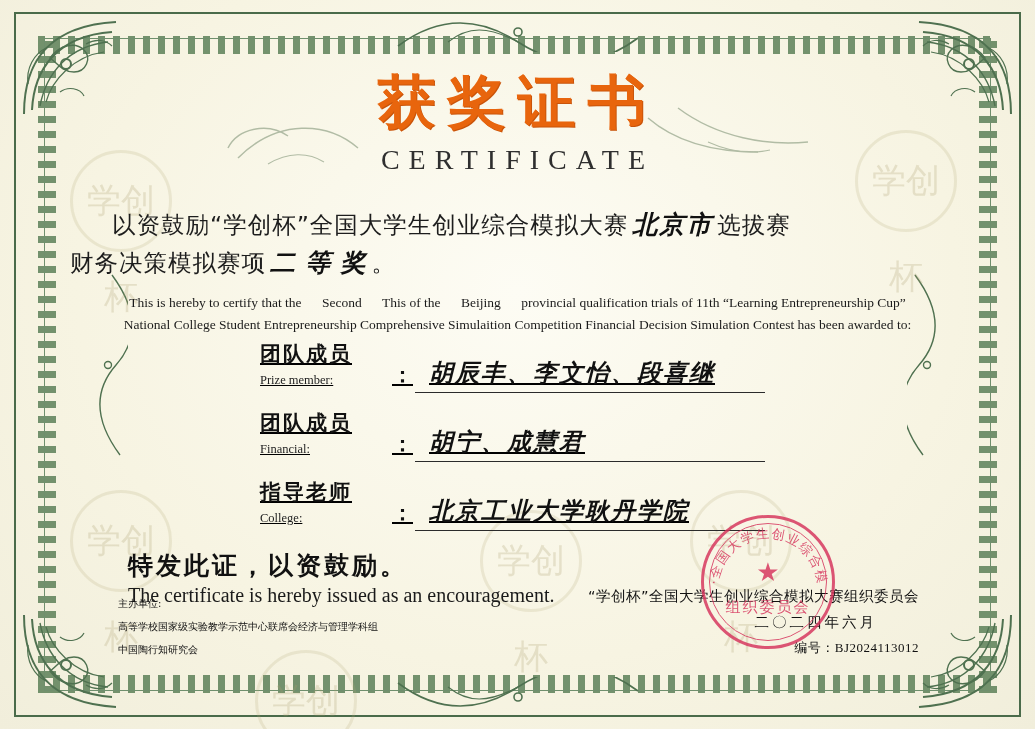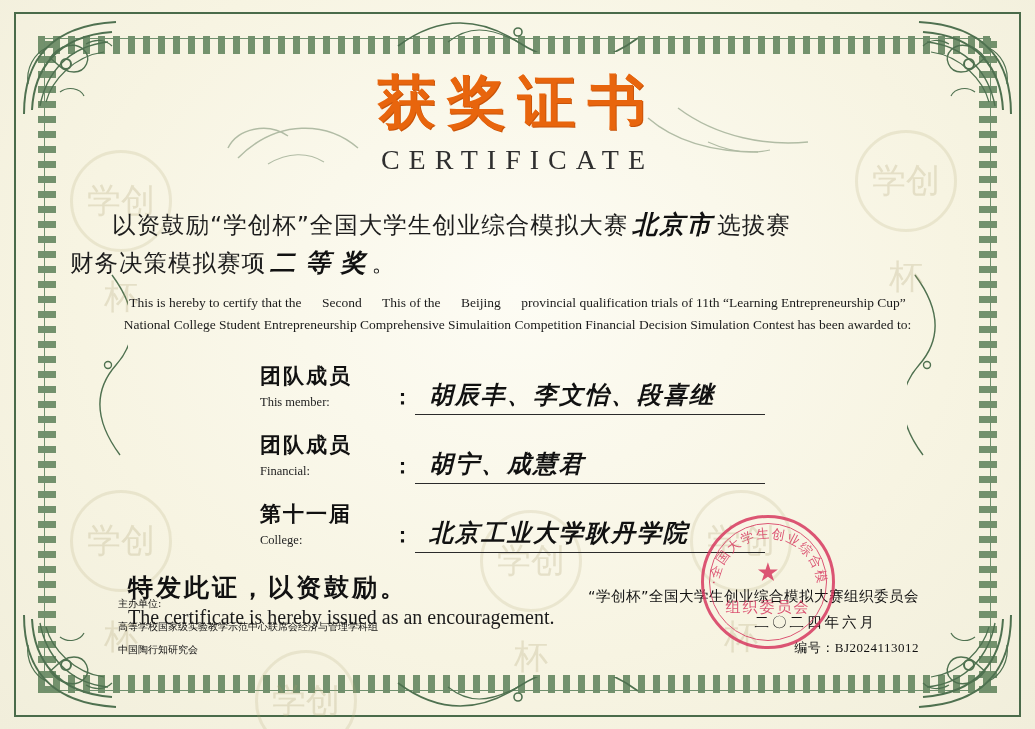--- a/index.html
+++ b/index.html
@@ -120,21 +120,21 @@
     line-height:22px;
     font-family:"Liberation Serif", serif;
   }
   .en-fill{
     display:inline-block;
     min-width:74px;
     text-align:center;
     font-family:"Liberation Serif", serif;
   }
 
-  .fields{margin-top:28px;}
+  .fields{margin-top:6px;text-decoration:underline;}
   .field-row{
     display:flex;align-items:flex-end;
     margin-left:190px;
     margin-bottom:18px;
   }
   .field-label{
     width:132px;
     text-align:left;
     font-family:"DejaVu Sans", sans-serif;
     font-size:21px;
@@ -366,38 +366,38 @@
         <span>provincial qualification trials of 11th “Learning Entrepreneurship Cup”</span>
       </div>
       <div>National College Student Entrepreneurship Comprehensive Simulaition Competition Financial Decision Simulation Contest has been awarded to:</div>
     </div>
 
     <div class="fields">
 
       <div class="field-row">
         <div class="field-label">
           <span>团队成员</span>
-          <span class="en">This member:</span>
+          <span class="en">Prize member:</span>
         </div>
         <div class="field-colon">：</div>
         <div class="field-value">胡辰丰、李文怡、段喜继</div>
       </div>
 
       <div class="field-row">
         <div class="field-label">
           <span>团队成员</span>
           <span class="en">Financial:</span>
         </div>
         <div class="field-colon">：</div>
         <div class="field-value">胡宁、成慧君</div>
       </div>
 
       <div class="field-row">
         <div class="field-label">
-          <span>第十一届</span>
+          <span>指导老师</span>
           <span class="en">College:</span>
         </div>
         <div class="field-colon">：</div>
         <div class="field-value">北京工业大学耿丹学院</div>
       </div>
 
     </div>
 
     <div class="closing">
       <div class="closing-zh">特发此证，以资鼓励。</div>

